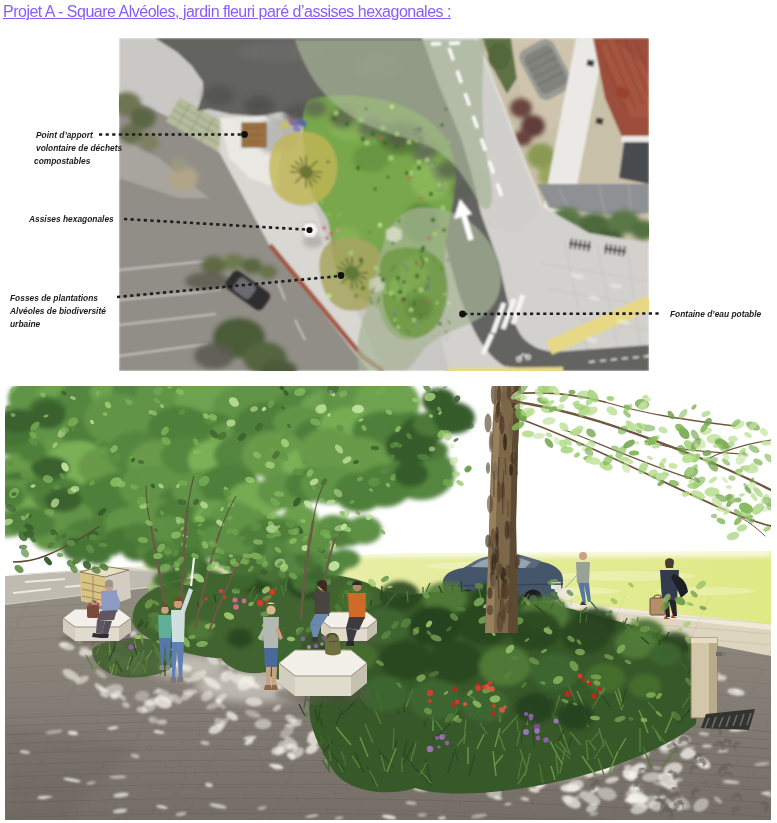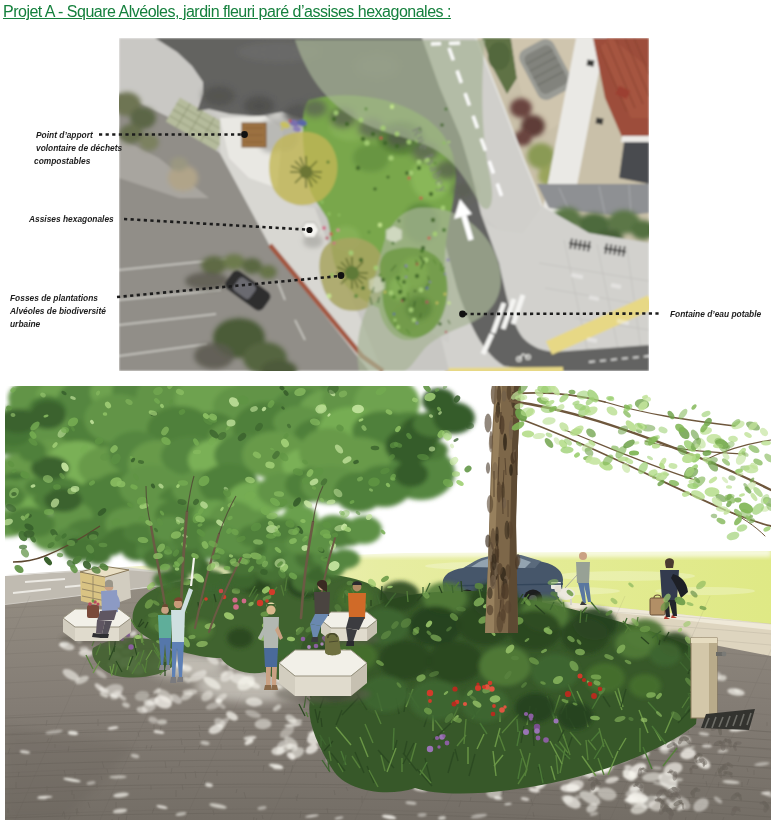--- a/index.html
+++ b/index.html
@@ -1,15 +1,15 @@
 <!DOCTYPE html>
 <html><head><meta charset="utf-8"><style>
 html,body{margin:0;padding:0;background:#fff;width:777px;height:823px;overflow:hidden}
 body{font-family:"Liberation Sans",sans-serif;position:relative}
-.title{position:absolute;left:3px;top:3px;font-size:16px;color:#15803d;text-decoration:underline;letter-spacing:-0.5px}
+.title{position:absolute;left:3px;top:3px;font-size:16px;color:#8b5cf6;text-decoration:underline;letter-spacing:-0.5px}
 #plan{position:absolute;left:119px;top:38px}
 #ann{position:absolute;left:0;top:0}
 #render{position:absolute;left:5px;top:386px}
 </style></head>
 <body>
 <div class="title">Projet A - Square Alvéoles, jardin fleuri paré d’assises hexagonales&nbsp;:</div>
 
 <svg id="plan" width="530" height="333" viewBox="0 0 530 333">
   <defs>
     <filter id="b2" x="-30%" y="-30%" width="160%" height="160%">

